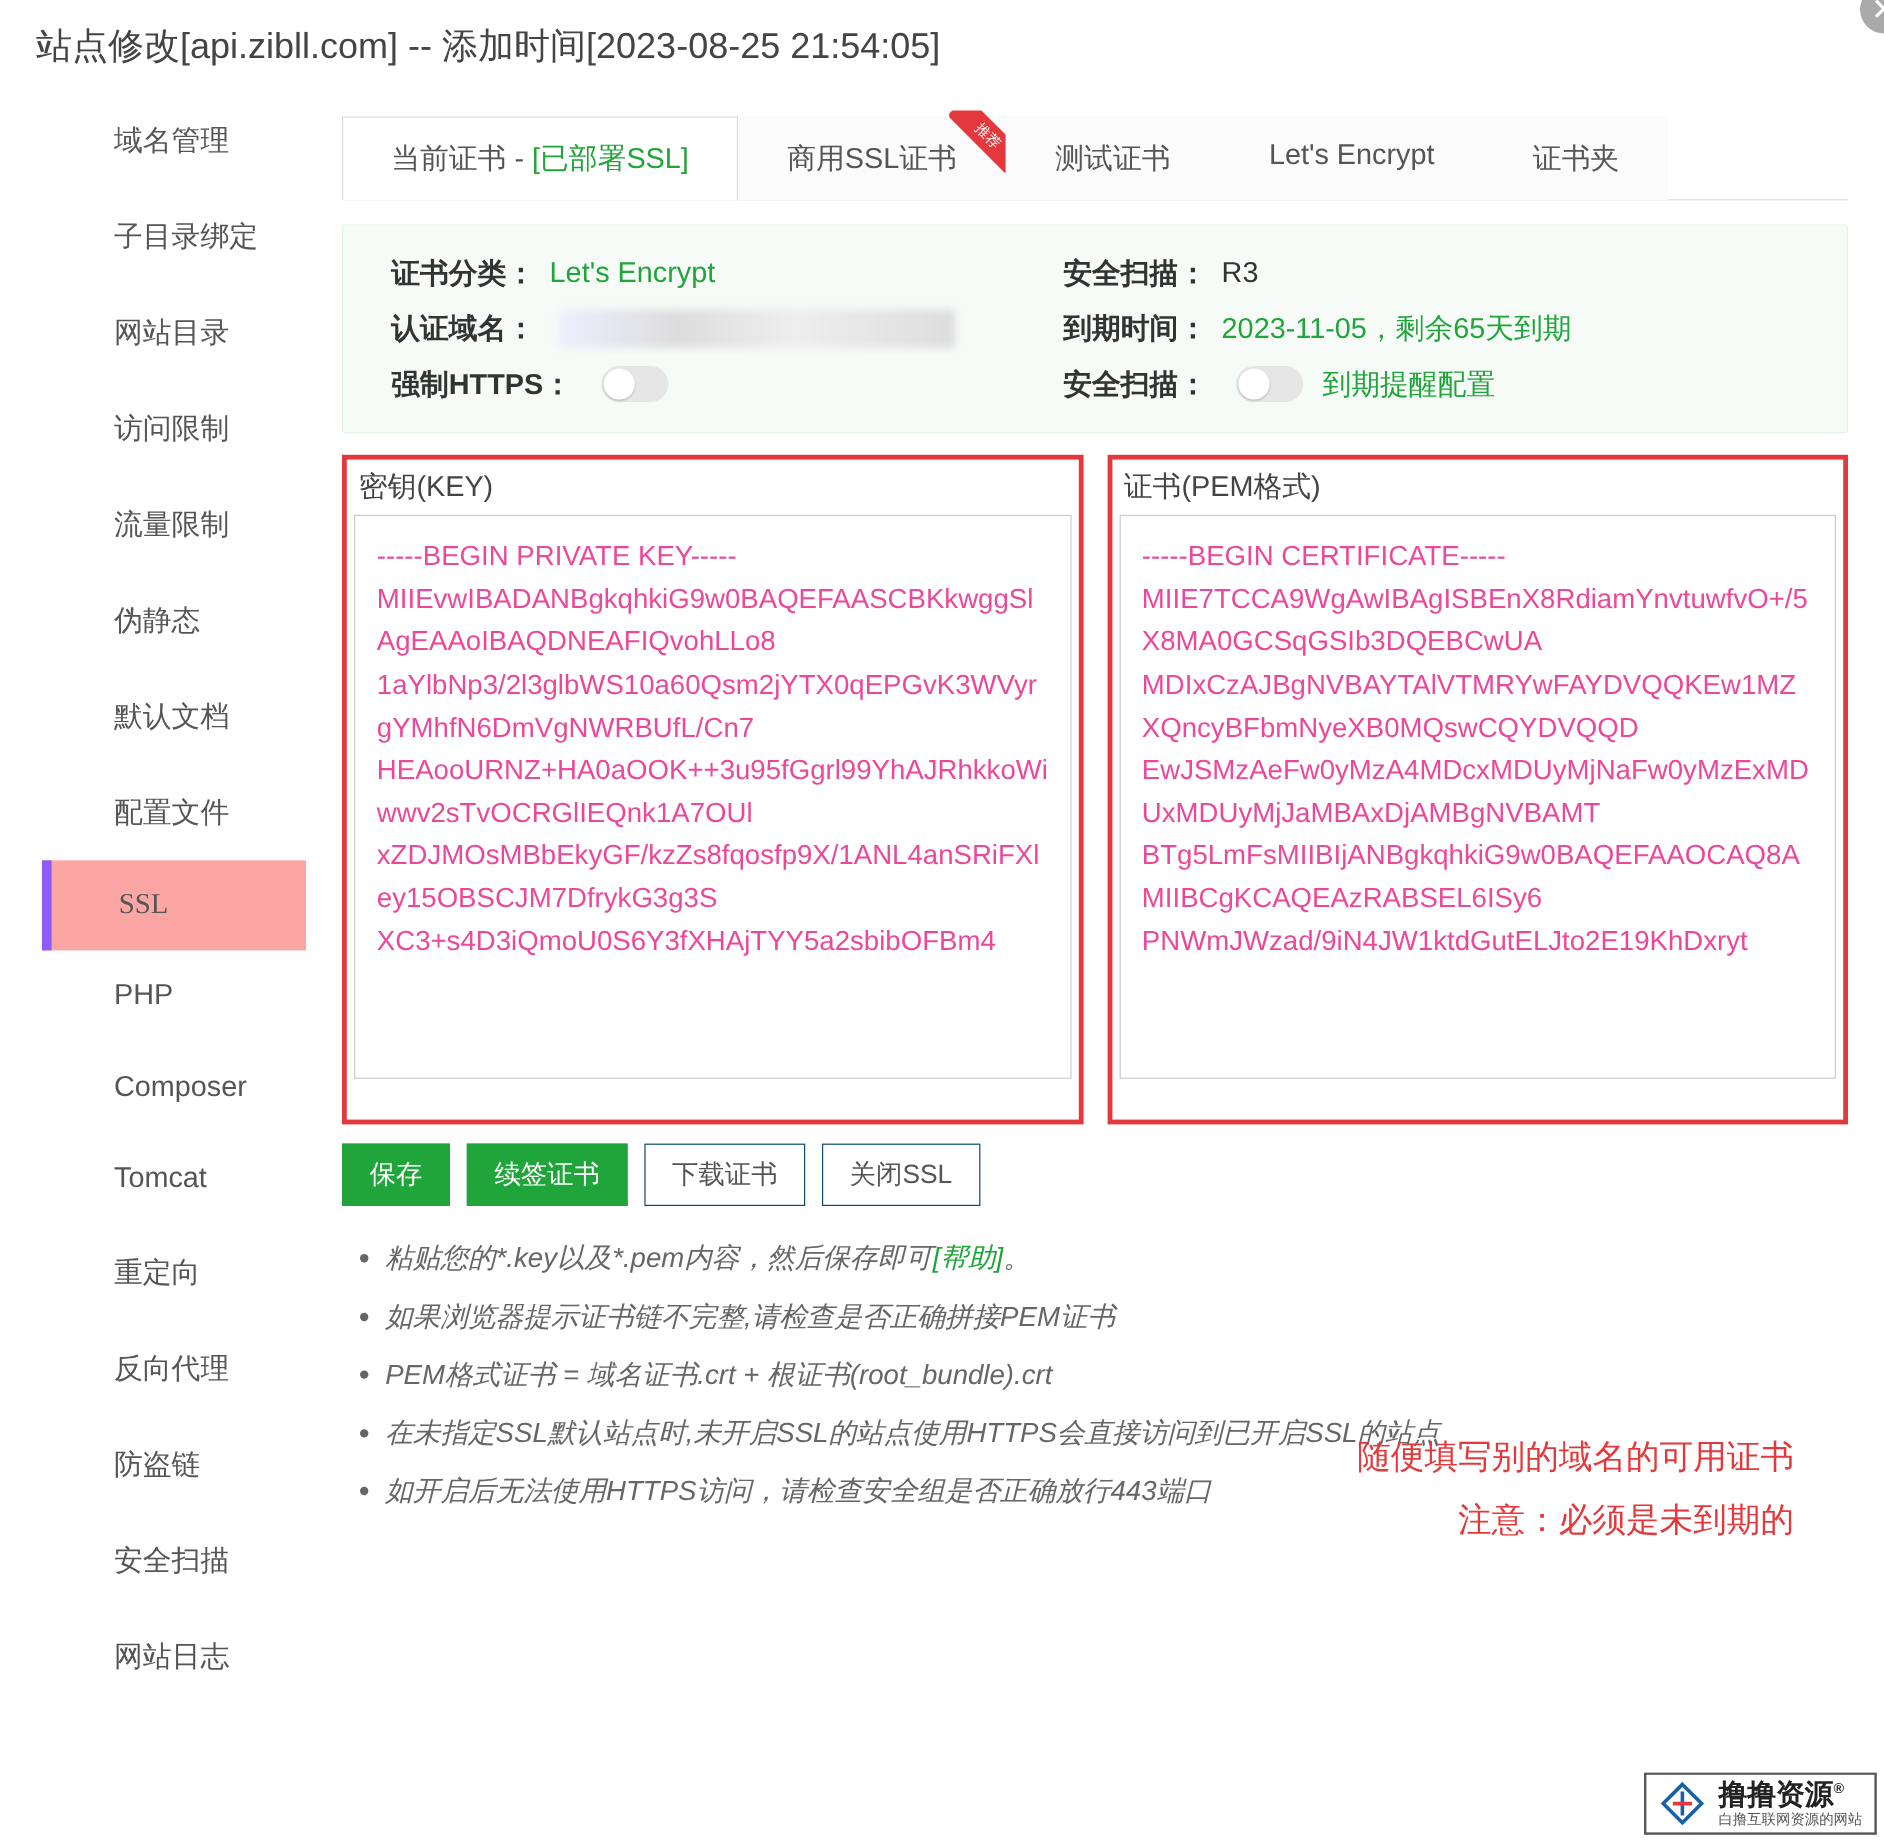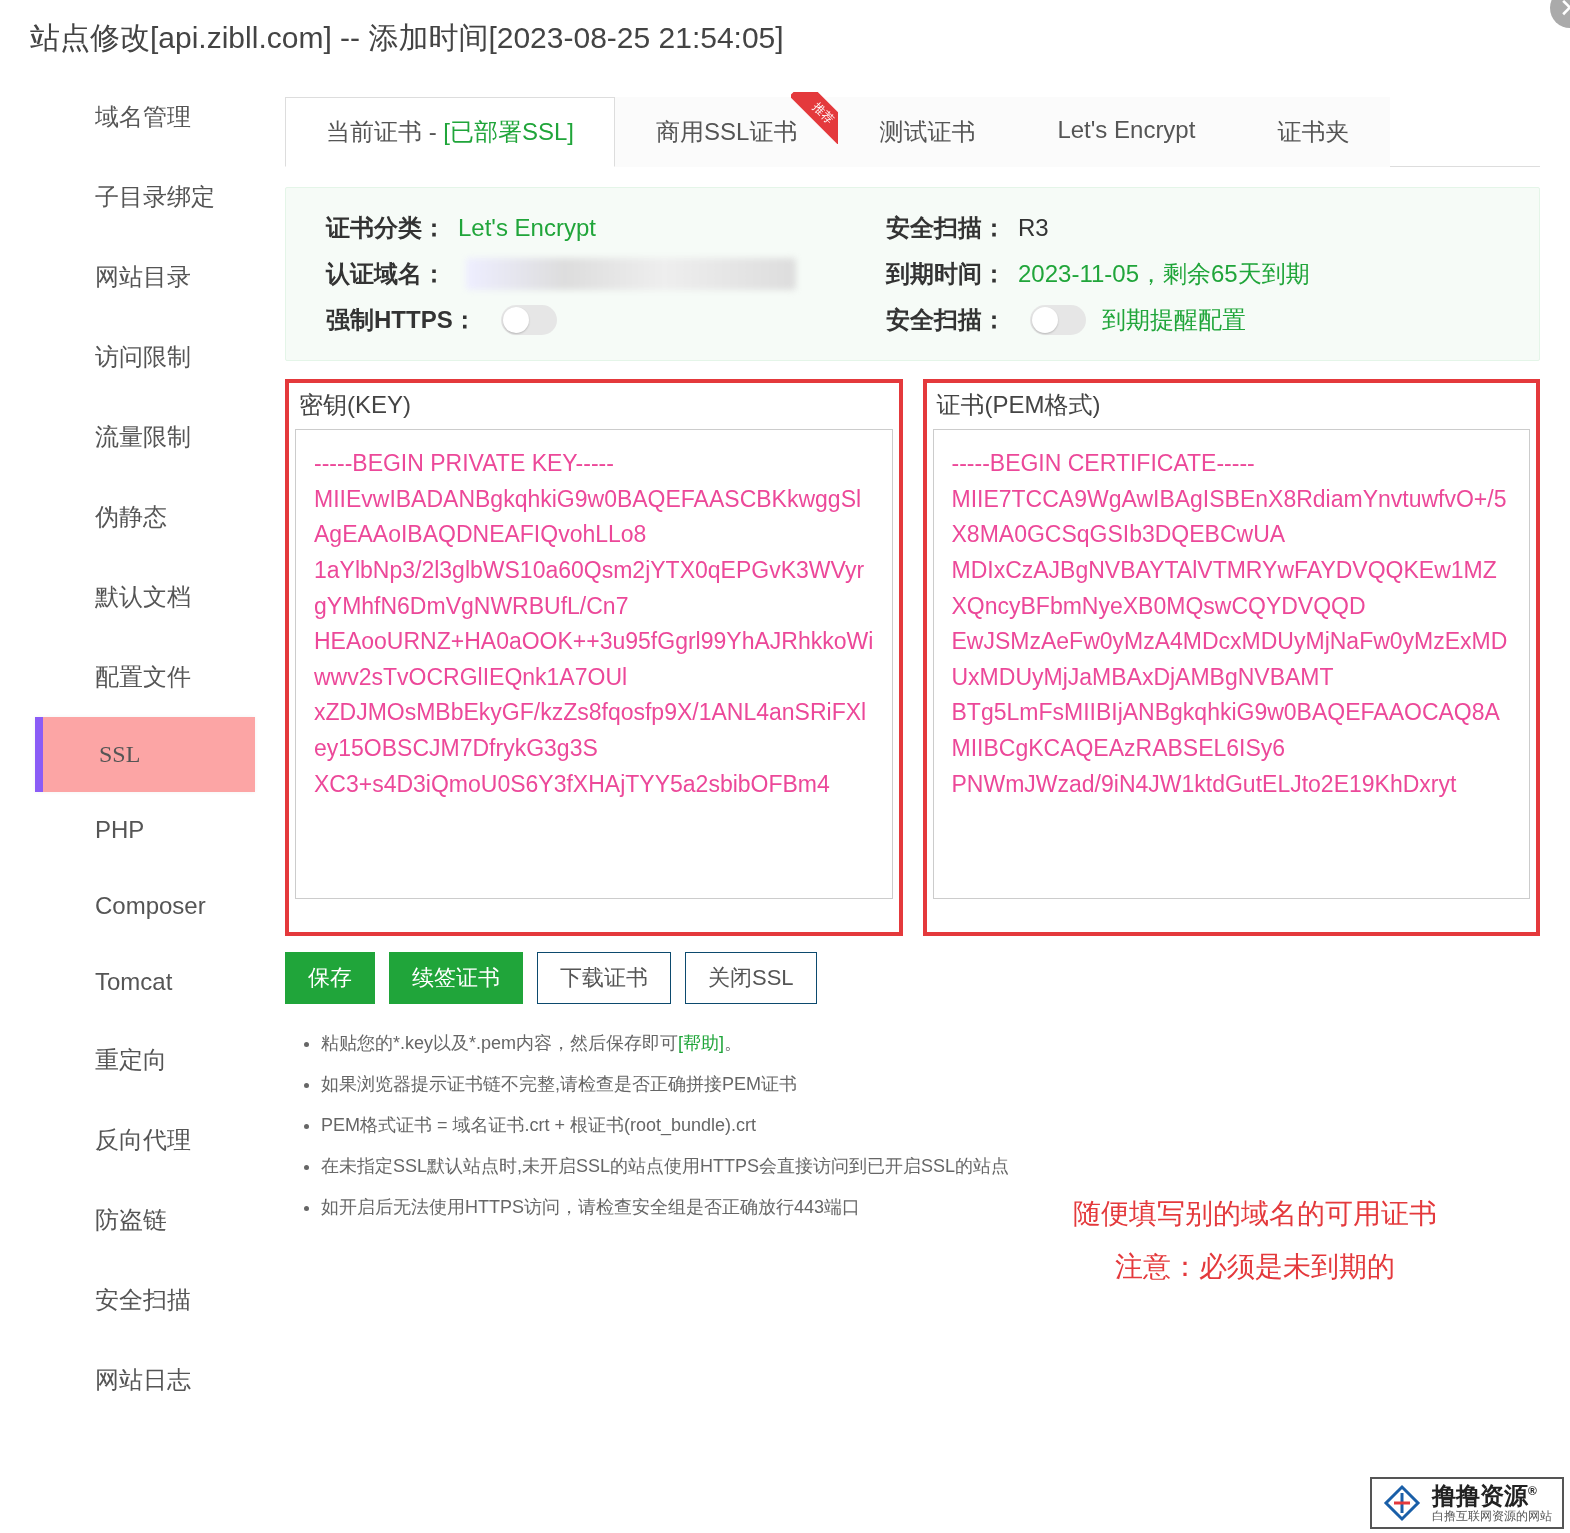--- a/index.html
+++ b/index.html
@@ -184,31 +184,32 @@
   .btn.primary {
     background: #20a53a;
     border-color: #20a53a;
     color: #fff;
   }
   .help-list {
     margin-top: 26px;
     padding-left: 36px;
   }
   .help-list li {
-    font-size: 18px;
+    font-size: 23px;
     color: #666;
     margin-bottom: 14px;
     line-height: 1.5;
+    font-style: italic;
   }
   .help-link { color: #20a53a; }
   .red-note {
     position: absolute;
     left: 760px;
     top: 1110px;
-    text-align: center;
+    text-align: right;
     width: 480px;
   }
   .red-note div {
     color: #e4393c;
     font-size: 28px;
     font-weight: 500;
     line-height: 1.9;
   }
   .watermark {
     position: fixed;

